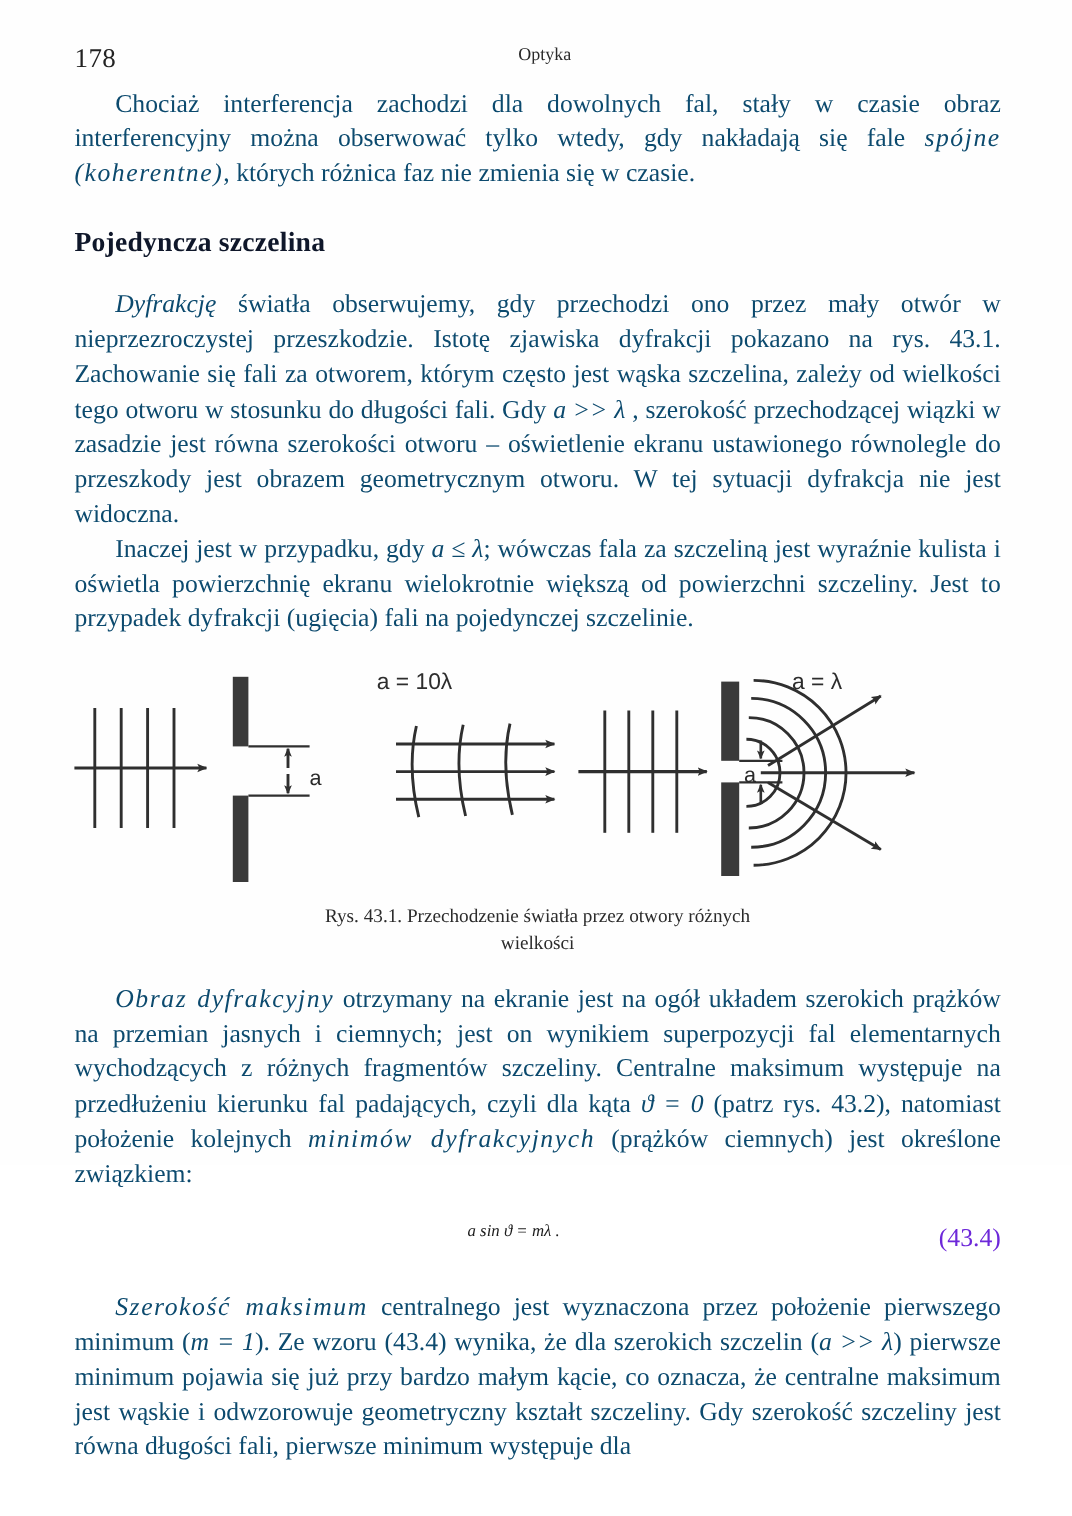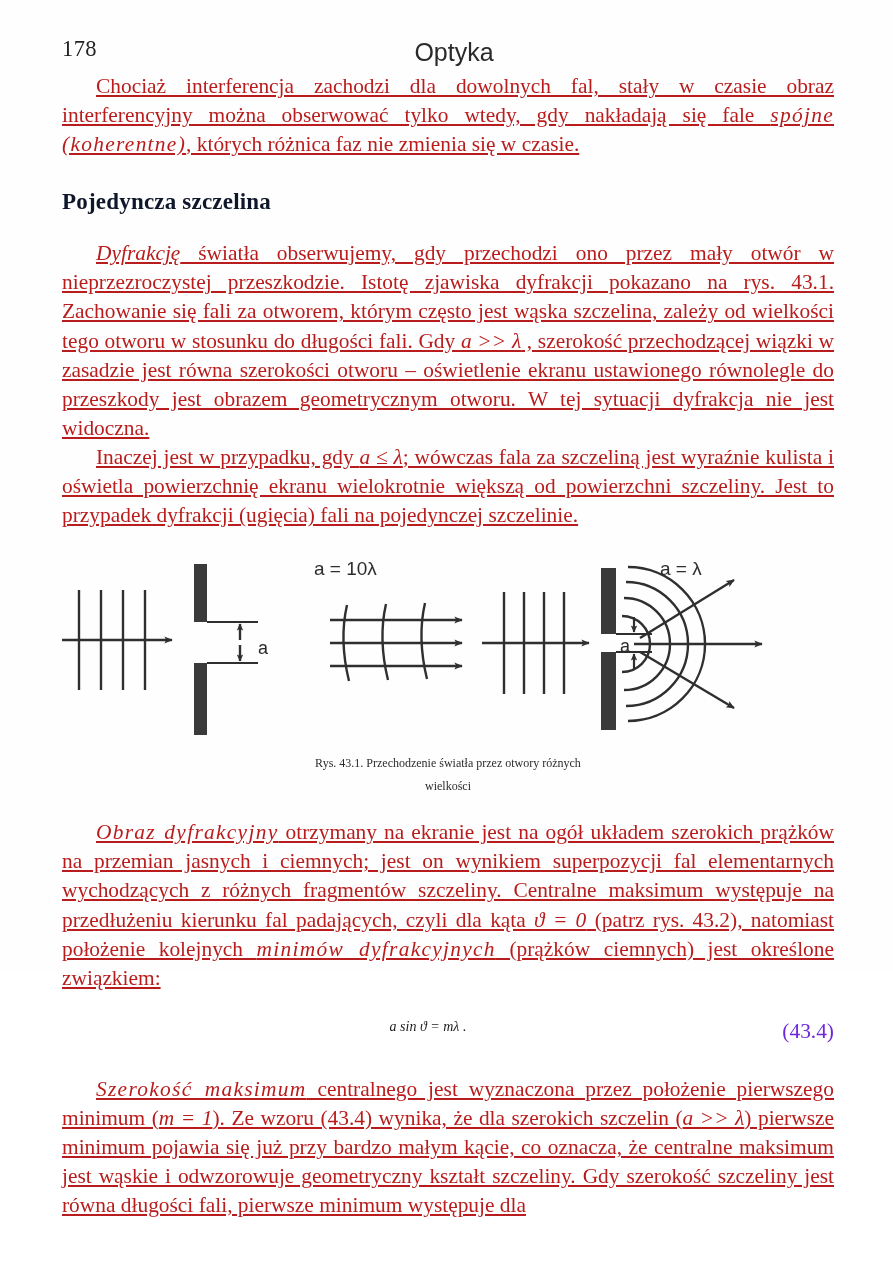--- a/index.html
+++ b/index.html
@@ -41,35 +41,34 @@
     font-size: 22.5px;
     letter-spacing: 0.4px;
     color: #232323;
   }
   .runtitle {
     position: absolute;
     left: 0;
     right: 0;
     top: 2px;
     text-align: center;
-    font-family: Liberation Sans, sans-serif;
-    font-size: 25px;
+    font-family: Liberation Serif, serif;
+    font-size: 15px;
     color: #2a2a2a;
     padding-left: 12px;
   }
 
   
   p {
     margin: 0;
     font-size: 21.4px;
     line-height: 29.1px;
     text-align: justify;
     text-justify: inter-word;
-    color: #b91c1c;
-    text-decoration: underline;
+    color: #0c4a6e;
   }
   p.indent { text-indent: 34px; }
   .para-gap-1 { margin-top: 20px; }
 
   .it { font-style: italic; }
   .it-sp { font-style: italic; letter-spacing: 1.3px; }
   .math { font-style: italic; }
   .nowrap { white-space: nowrap; }
 
   h2.section {
@@ -88,21 +87,21 @@
     margin-top: 30px;
   }
   .figure-art {
     position: relative;
     width: 772px;
     height: 180px;
   }
   .figcaption {
     margin-top: 12px;
     text-align: center;
-    font-size: 12px;
+    font-size: 16px;
     line-height: 23px;
     color: #2b2b2b;
   }
   .fig-label {
     position: absolute;
     font-family: "Liberation Sans", "DejaVu Sans", sans-serif;
     font-size: 19px;
     color: #2d2d2d;
     white-space: nowrap;
   }

